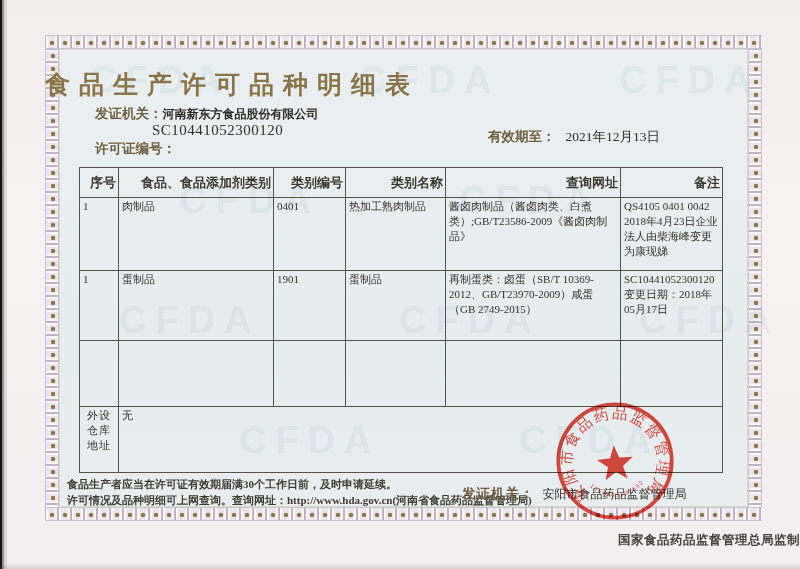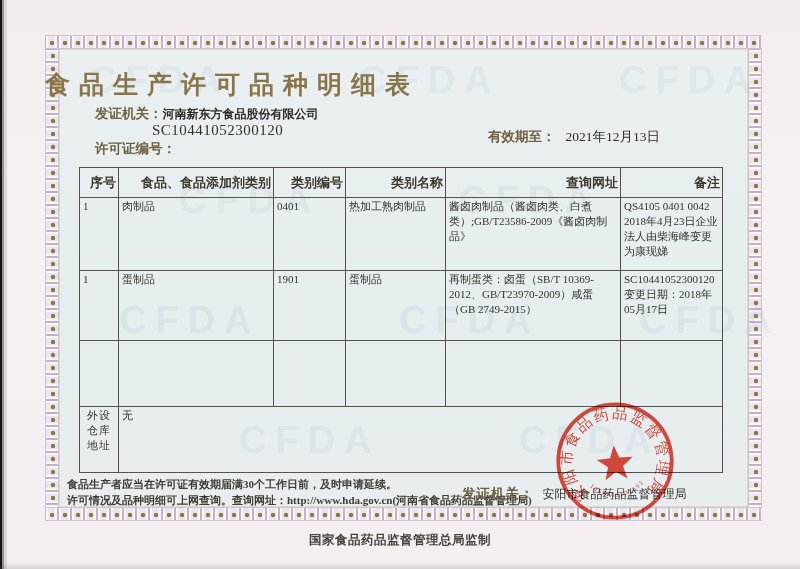--- a/index.html
+++ b/index.html
@@ -58,21 +58,21 @@
   td.c-cat,td.c-code,td.c-name{font-size:11.5px;margin-left:44px;}
   td.wh-label{font-size:15px;font-weight:normal;text-align:center;line-height:1.5;
     padding-top:3px;letter-spacing:1px;color:#2f2c25;}
   td.wh-value{font-size:13px;padding:5px 0 0 9px;color:#2f2c25;}
   .note{position:absolute;left:67px;font-size:11px;font-weight:bold;color:#3e3b31;white-space:nowrap;}
   .note1{top:477px;}
   .note2{top:493px;}
   .issuer-line{position:absolute;left:462px;top:484px;white-space:nowrap;}
   .issuer-line .lbl{font-size:13.5px;letter-spacing:1px;}
   .issuer-line .val{font-size:12px;font-weight:normal;color:#33302a;margin-left:8px;}
-  .supervisor{position:absolute;left:0;top:532px;width:800px;text-align:center;
+  .supervisor{position:absolute;left:0;top:532px;width:800px;text-align:right;
     font-size:12.5px;font-weight:bold;letter-spacing:.5px;color:#45423a;}
   .stamp{position:absolute;left:552px;top:398px;opacity:.88;mix-blend-mode:multiply;
     transform:rotate(-5deg);}
 </style>
 </head>
 <body>
 
 <div class="page">
 
   <div class="scan-edge-left"></div>

